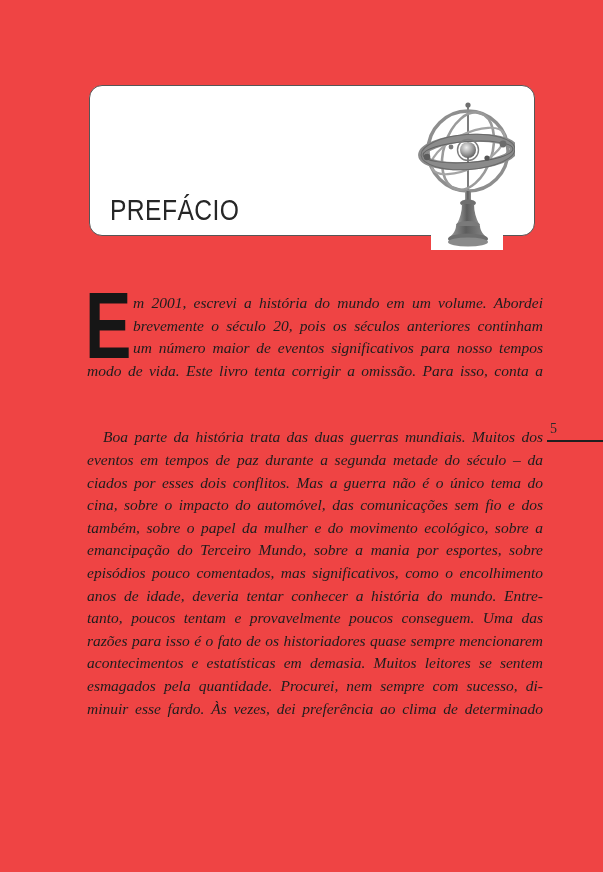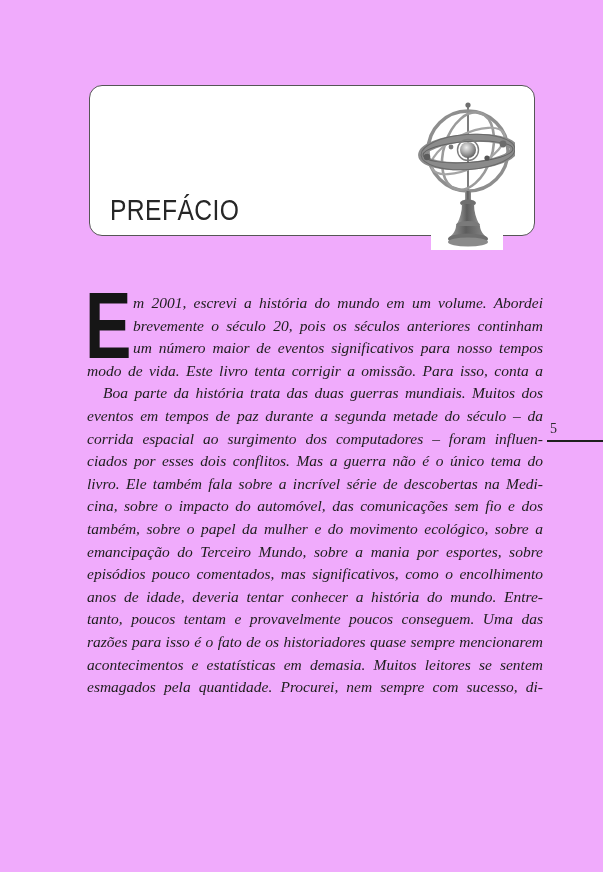--- a/index.html
+++ b/index.html
@@ -1,20 +1,20 @@
 <!DOCTYPE html>
 <html><head>
 <meta charset="utf-8">
 <style>
   html, body { margin: 0; padding: 0; background: #ffffff; }
   #page {
     position: relative;
     width: 603px;
     height: 872px;
-    background: #f0abfc;
+    background: #ef4444;
     overflow: hidden;
     font-family: "Liberation Serif", serif;
   }
 
   
   .header-box {
     position: absolute;
     left: 89px;
     top: 85px;
     width: 444px;
@@ -57,21 +57,21 @@
   .paragraph { margin: 0; }
   .line {
     text-align: justify;
     text-align-last: justify;
     white-space: normal;
     overflow: hidden;
     height: 22.6px;
     font-style: italic;
   }
   .line.last { text-align-last: left; }
-  .line.first { text-indent: 16px; }
+  .line.first { text-indent: 16px; margin-top: 44px; }
 
   .dropcap {
     float: left;
     width: 46px;
     height: 60px;
     position: relative;
     overflow: visible;
   }
   .dropcap .glyph {
     position: absolute;
@@ -163,33 +163,32 @@
           <span class="glyph">E</span>
         </div>
         <div class="line">m 2001, escrevi a história do mundo em um volume. Abordei</div>
         <div class="line">brevemente o século 20, pois os séculos anteriores continham</div>
         <div class="line">um número maior de eventos significativos para nosso tempos</div>
         <div class="line">modo de vida. Este livro tenta corrigir a omissão. Para isso, conta a</div>
       </div>
       <div class="paragraph">
         <div class="line first">Boa parte da história trata das duas guerras mundiais. Muitos dos</div>
         <div class="line">eventos em tempos de paz durante a segunda metade do século – da</div>
-        <div class="line">corrida espacial ao surgimento dos computadores – foram influen-</div>
         <div class="line">ciados por esses dois conflitos. Mas a guerra não é o único tema do</div>
-        <div class="line">livro. Ele também fala sobre a incrível série de descobertas na Medi-</div>
         <div class="line">cina, sobre o impacto do automóvel, das comunicações sem fio e dos</div>
         <div class="line">também, sobre o papel da mulher e do movimento ecológico, sobre a</div>
         <div class="line">emancipação do Terceiro Mundo, sobre a mania por esportes, sobre</div>
         <div class="line">episódios pouco comentados, mas significativos, como o encolhimento</div>
       </div>
       <div class="paragraph">
         <div class="line">anos de idade, deveria tentar conhecer a história do mundo. Entre-</div>
         <div class="line">tanto, poucos tentam e provavelmente poucos conseguem. Uma das</div>
         <div class="line">razões para isso é o fato de os historiadores quase sempre mencionarem</div>
         <div class="line">acontecimentos e estatísticas em demasia. Muitos leitores se sentem</div>
         <div class="line">esmagados pela quantidade. Procurei, nem sempre com sucesso, di-</div>
+        <div class="line">minuir esse fardo. Às vezes, dei preferência ao clima de determinado</div>
       </div>
     </div>
 
   <div class="folio-number">5</div>
   <div class="folio-rule"></div>
 
 </div>
 
 </body></html>

